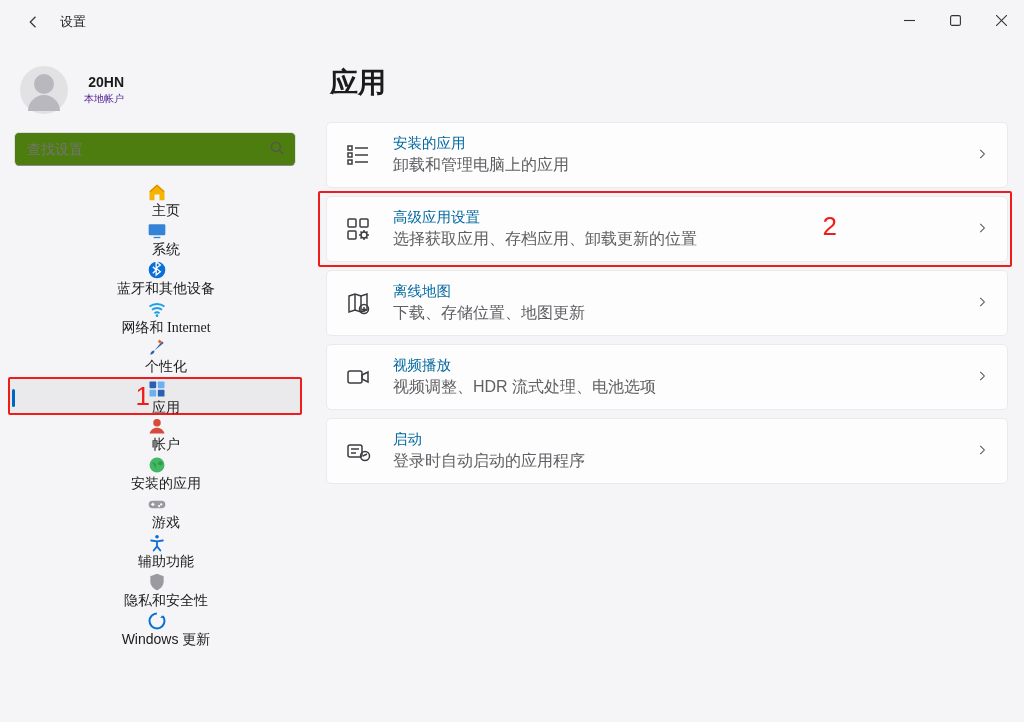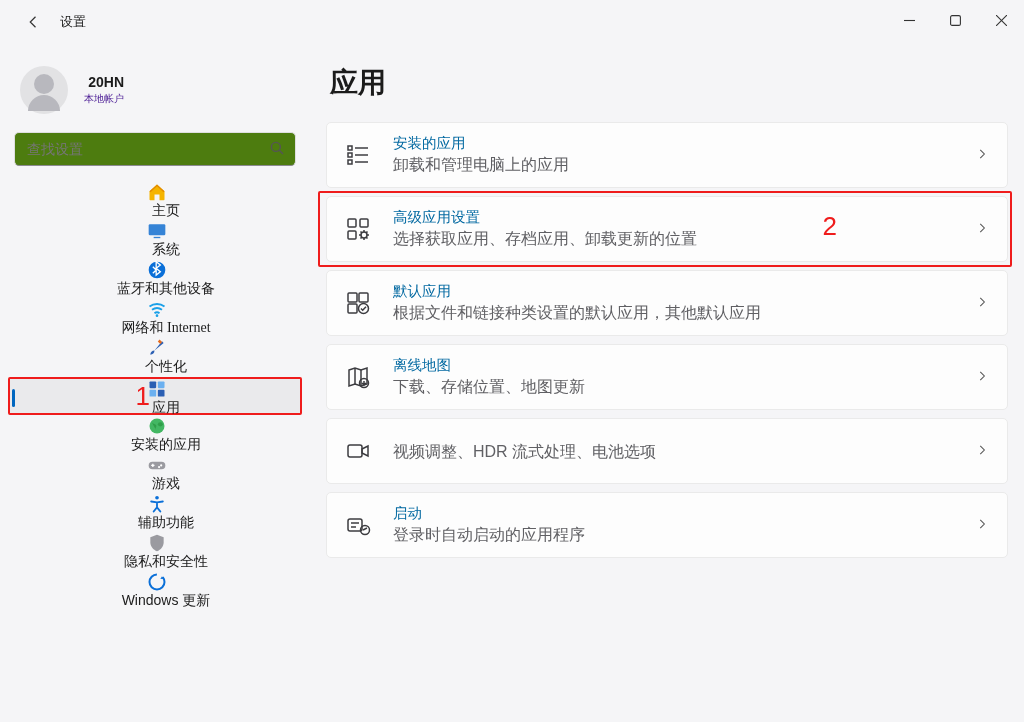--- a/index.html
+++ b/index.html
@@ -289,20 +289,29 @@
               <rect x="3" y="13" width="8" height="8" rx="1" fill="#6bb0f0"></rect>
               <rect x="13" y="13" width="8" height="8" rx="1" fill="#2b5fb3"></rect>
             </svg>
           </span>
           <span class="nav-label">应用</span>
           <span class="annot-num" style="right: 150px; top: 2px;">1</span>
         </div>
         <div class="nav-item" style="position: relative;">
           <span class="nav-icon">
             <svg viewBox="0 0 24 24" width="20" height="20">
+              <circle cx="12" cy="8" r="4.5" fill="#d54a3a"></circle>
+              <path d="M3 21c1-5 6-7 9-7s8 2 9 7z" fill="#d54a3a"></path>
+            </svg>
+          </span>
+          <span class="nav-label">帐户</span>
+        </div>
+        <div class="nav-item" style="position: relative;">
+          <span class="nav-icon">
+            <svg viewBox="0 0 24 24" width="20" height="20">
               <circle cx="12" cy="12" r="9" fill="#43b763"></circle>
               <path d="M6 8c2 2 4 1 5 3s-2 4 0 6" fill="#2f9e49"></path>
               <ellipse cx="16" cy="10" rx="3" ry="2.5" fill="#2f9e49"></ellipse>
             </svg>
           </span>
           <span class="nav-label">安装的应用</span>
         </div>
         <div class="nav-item" style="position: relative;">
           <span class="nav-icon">
             <svg viewBox="0 0 24 24" width="20" height="20">
@@ -381,38 +390,20 @@
             <span class="annot-num" style="right: 170px; top: 14px;">2</span>
             <span class="chevron"><svg width="14" height="14" viewBox="0 0 24 24" fill="none" stroke="#555" stroke-width="1.8">
                 <path d="M9 5l7 7-7 7"></path>
               </svg></span>
           </div>
           <div class="annot-2"></div>
         </div>
         <div class="card-wrap">
           <div class="card">
             <span class="card-icon"><svg viewBox="0 0 26 26" width="26" height="26" fill="none" stroke="#3c3c40" stroke-width="1.5">
-                <rect x="3" y="3" width="9" height="9" rx="1"></rect>
-                <rect x="14" y="3" width="9" height="9" rx="1"></rect>
-                <rect x="3" y="14" width="9" height="9" rx="1"></rect>
-                <circle cx="18.5" cy="18.5" r="5"></circle>
-                <path d="M16 18.5l1.7 1.7 3.3-3.4"></path>
-              </svg></span>
-            <div class="card-text">
-              <div class="card-title">默认应用</div>
-              <div class="card-desc">根据文件和链接种类设置的默认应用，其他默认应用</div>
-            </div>
-            <span class="chevron"><svg width="14" height="14" viewBox="0 0 24 24" fill="none" stroke="#555" stroke-width="1.8">
-                <path d="M9 5l7 7-7 7"></path>
-              </svg></span>
-          </div>
-        </div>
-        <div class="card-wrap">
-          <div class="card">
-            <span class="card-icon"><svg viewBox="0 0 26 26" width="26" height="26" fill="none" stroke="#3c3c40" stroke-width="1.5">
                 <path d="M4 6l6-2 6 2 6-2v16l-6 2-6-2-6 2z"></path>
                 <path d="M10 4v16M16 6v16"></path>
                 <circle cx="19" cy="19" r="4.5"></circle>
                 <path d="M19 17v4M17 19l2 2 2-2"></path>
               </svg></span>
             <div class="card-text">
               <div class="card-title">离线地图</div>
               <div class="card-desc">下载、存储位置、地图更新</div>
             </div>
             <span class="chevron"><svg width="14" height="14" viewBox="0 0 24 24" fill="none" stroke="#555" stroke-width="1.8">
@@ -420,20 +411,21 @@
               </svg></span>
           </div>
         </div>
         <div class="card-wrap">
           <div class="card">
             <span class="card-icon"><svg viewBox="0 0 26 26" width="26" height="26" fill="none" stroke="#3c3c40" stroke-width="1.5">
                 <rect x="3" y="7" width="14" height="12" rx="2"></rect>
                 <path d="M17 11l6-3v10l-6-3z"></path>
               </svg></span>
             <div class="card-text">
+              <div class="card-title">视频播放</div>
               <div class="card-desc">视频调整、HDR 流式处理、电池选项</div>
             </div>
             <span class="chevron"><svg width="14" height="14" viewBox="0 0 24 24" fill="none" stroke="#555" stroke-width="1.8">
                 <path d="M9 5l7 7-7 7"></path>
               </svg></span>
           </div>
         </div>
         <div class="card-wrap">
           <div class="card">
             <span class="card-icon"><svg viewBox="0 0 26 26" width="26" height="26" fill="none" stroke="#3c3c40" stroke-width="1.5">

